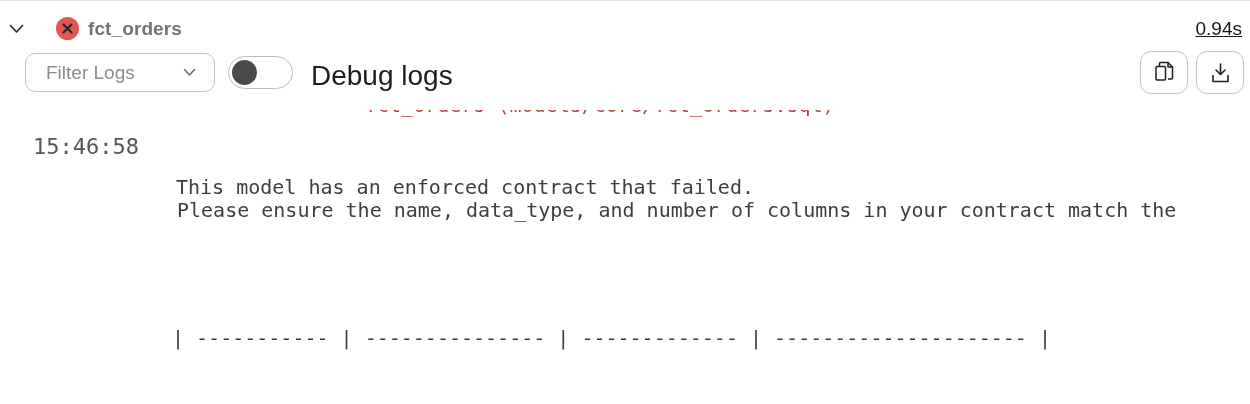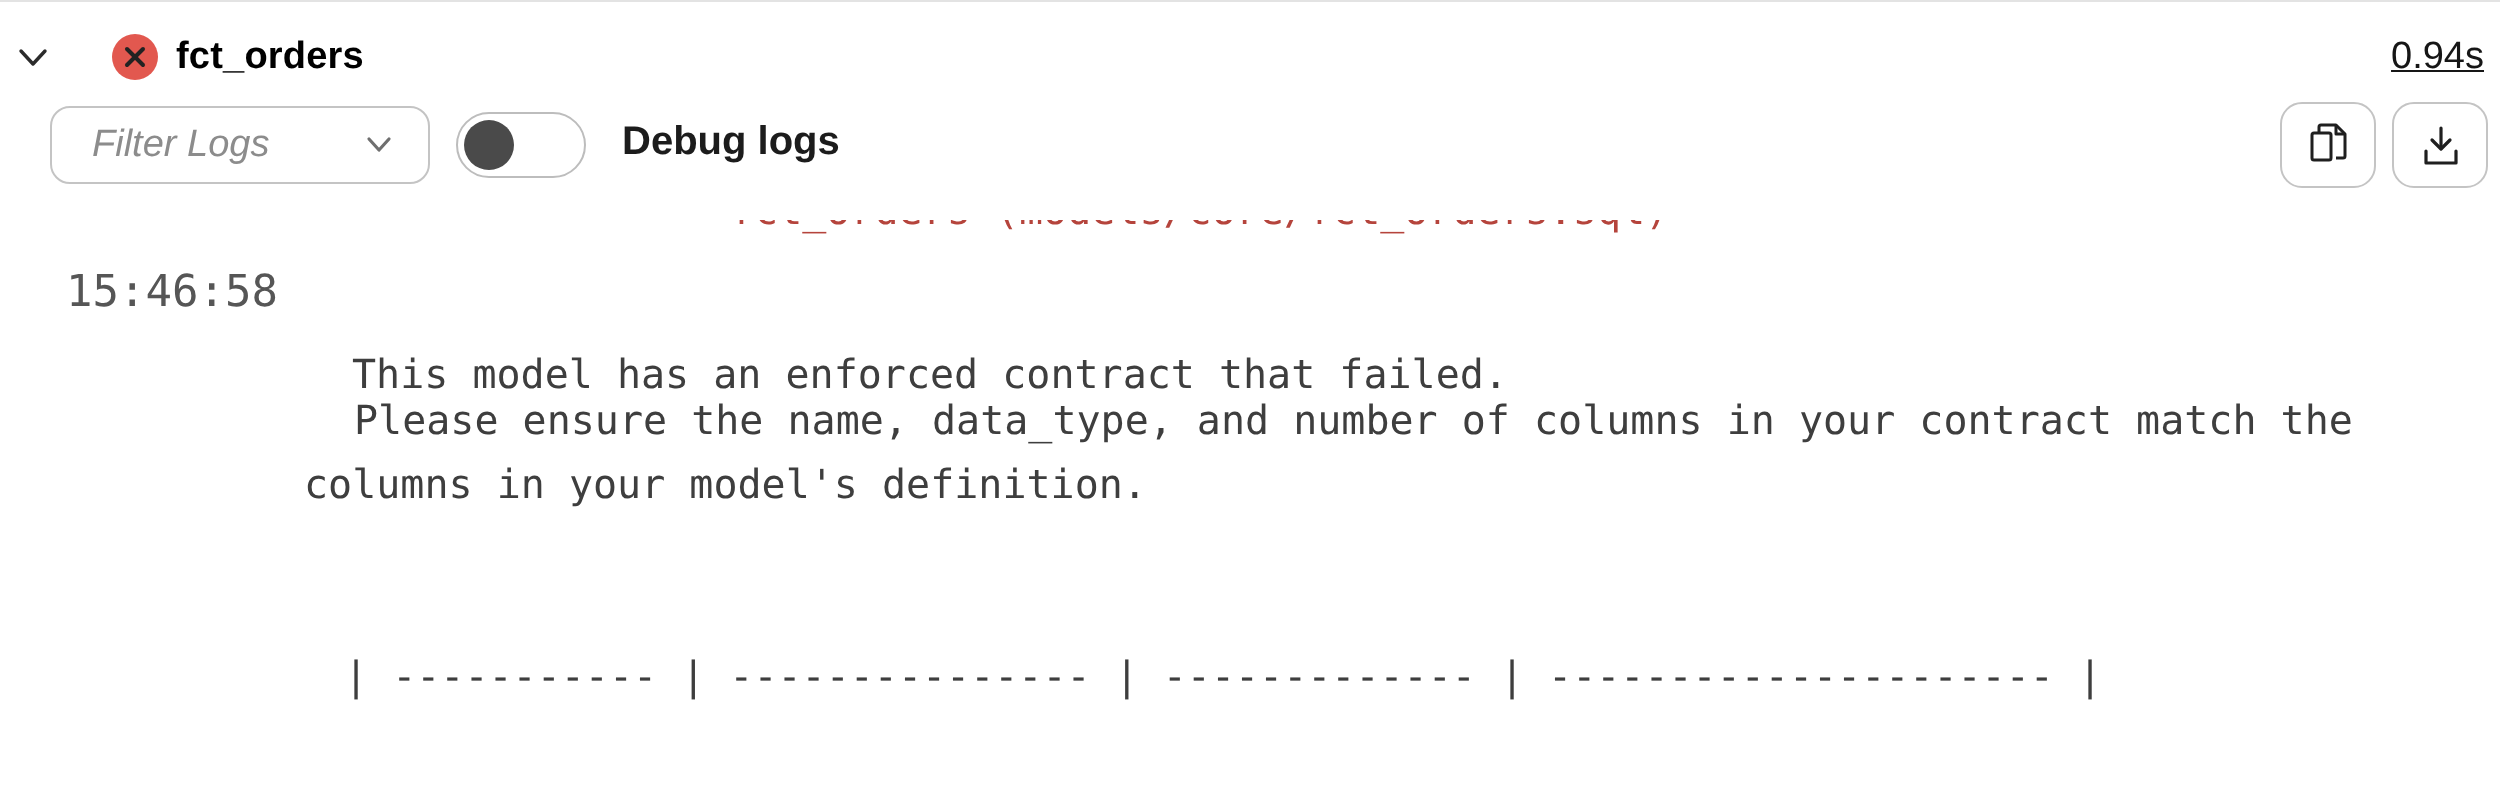--- a/index.html
+++ b/index.html
@@ -7,34 +7,34 @@
   body { font-family: "Liberation Sans", sans-serif; color: #1a1a1a; position: relative; }
 
   .top-hairline { position: absolute; top: 0; left: 0; width: 1250px; height: 1px; background: #e3e3e3; }
 
   
   .hdr { position: absolute; top: 1px; left: 0; width: 1250px; height: 52px; }
   .collapse-btn { position: absolute; left: 5px; top: 18px; width: 22px; height: 20px;
     display: flex; align-items: center; justify-content: center; cursor: pointer; color: #2b2b2b; background: none; border: none; }
   .err-badge { position: absolute; left: 56px; top: 16px; width: 23px; height: 23px; border-radius: 50%;
     background: #e2584f; display: flex; align-items: center; justify-content: center; color: #222222; }
-  .model-name { position: absolute; left: 88px; top: 17px; font-size: 19px; font-weight: 700; color: #000000; letter-spacing: 0.1px; }
+  .model-name { position: absolute; left: 88px; top: 17px; font-size: 19px; font-weight: 700; color: #737373; letter-spacing: 0.1px; }
   .duration { position: absolute; right: 8px; top: 17px; font-size: 19px; font-weight: 400; color: #161616; text-decoration: underline; }
 
   
   .toolbar { position: absolute; top: 48px; left: 0; width: 1250px; height: 52px; }
   .filter-btn { position: absolute; left: 25px; top: 5px; width: 190px; height: 39px;
     border: 1.5px solid #c4c4c4; border-radius: 10px; background: #ffffff;
-    display: flex; align-items: center; justify-content: space-between; padding: 0 18px 0 20px; cursor: pointer; font-style: italic; }
+    display: flex; align-items: center; justify-content: space-between; padding: 0 18px 0 20px; cursor: pointer; }
   .filter-btn .lbl { font-size: 19px; color: #8c8c8c; font-weight: 500; }
   .filter-btn .chev { color: #6f6f6f; display: flex; }
   .toggle { position: absolute; left: 228px; top: 8px; width: 65px; height: 33px;
     border: 1.5px solid #bdbdbd; border-radius: 17px; background: #ffffff; cursor: pointer; }
   .toggle .knob { position: absolute; left: 3px; top: 2.5px; width: 25px; height: 25px; border-radius: 50%; background: #4a4a4a; }
-  .debug-lbl { position: absolute; left: 311px; top: 12px; font-size: 20px; font-weight: 700; color: #1c1c1c; }
+  .debug-lbl { position: absolute; left: 311px; top: 12px; font-size: 28px; font-weight: 400; color: #1c1c1c; }
   .icon-btn { position: absolute; top: 3px; width: 48px; height: 43px; border: 1.5px solid #c4c4c4;
     border-radius: 11px; background: #ffffff; display: flex; align-items: center; justify-content: center;
     color: #1f1f1f; cursor: pointer; }
   .icon-btn.copy { right: 62px; }
   .icon-btn.dl { right: 6px; }
 
   
   .log-area { position: absolute; top: 104px; left: 0; width: 1250px; height: 300px; overflow: hidden;
     font-family: "DejaVu Sans Mono", monospace; font-size: 20px; line-height: 30px; color: #3e3e3e; }
   .log-line { position: absolute; white-space: pre; }
@@ -101,15 +101,14 @@
   </button>
 </div>
 
 <div class="log-area">
   <div class="remnant-clip">
     <span class="remnant">fct_orders (models/core/fct_orders.sql)</span>
   </div>
   <span class="ts">15:46:58</span>
   <div class="log-line l1">This model has an enforced contract that failed.</div>
   <div class="log-line l2">Please ensure the name, data_type, and number of columns in your contract match the</div>
-  <div class="log-line l3">columns in your model's definition.</div>
   <div class="log-line l5">| ----------- | --------------- | ------------- | --------------------- |</div>
 </div>
 
 </body></html>

